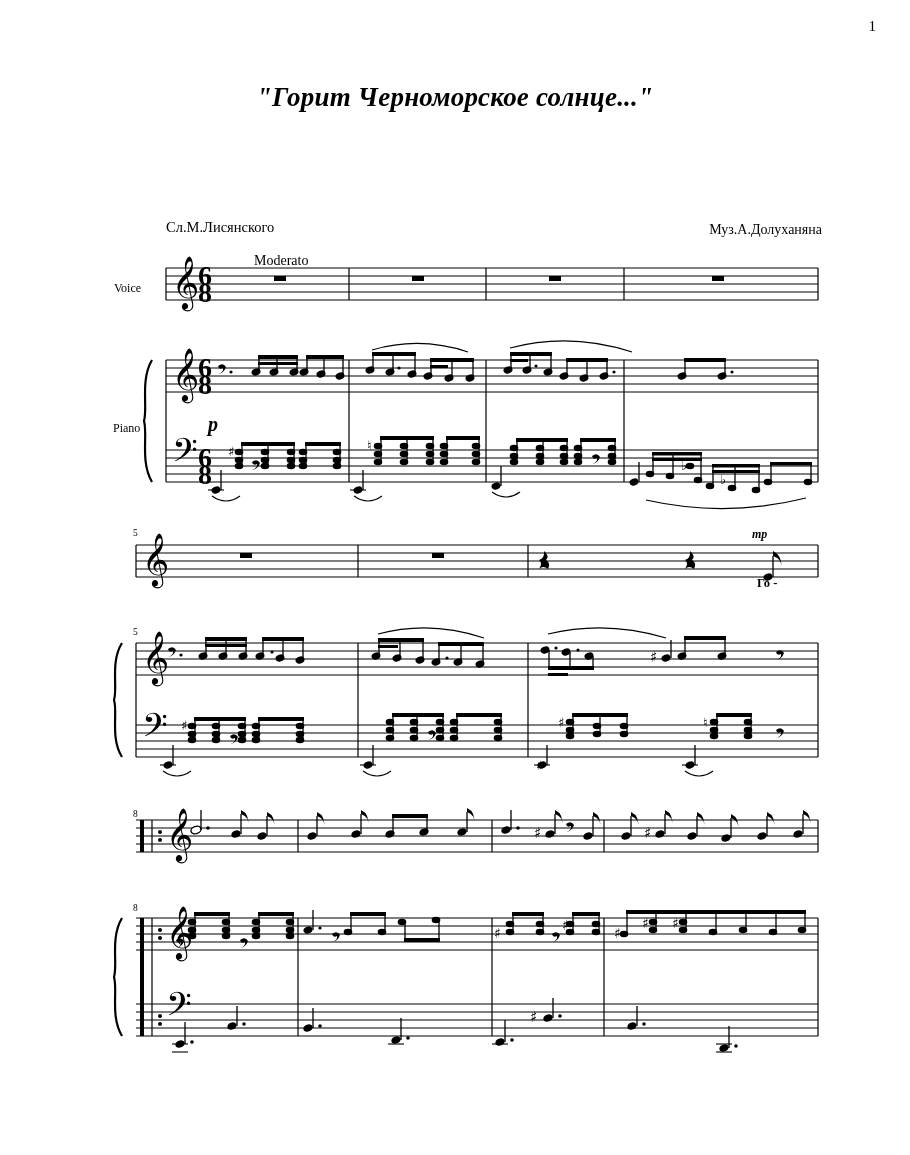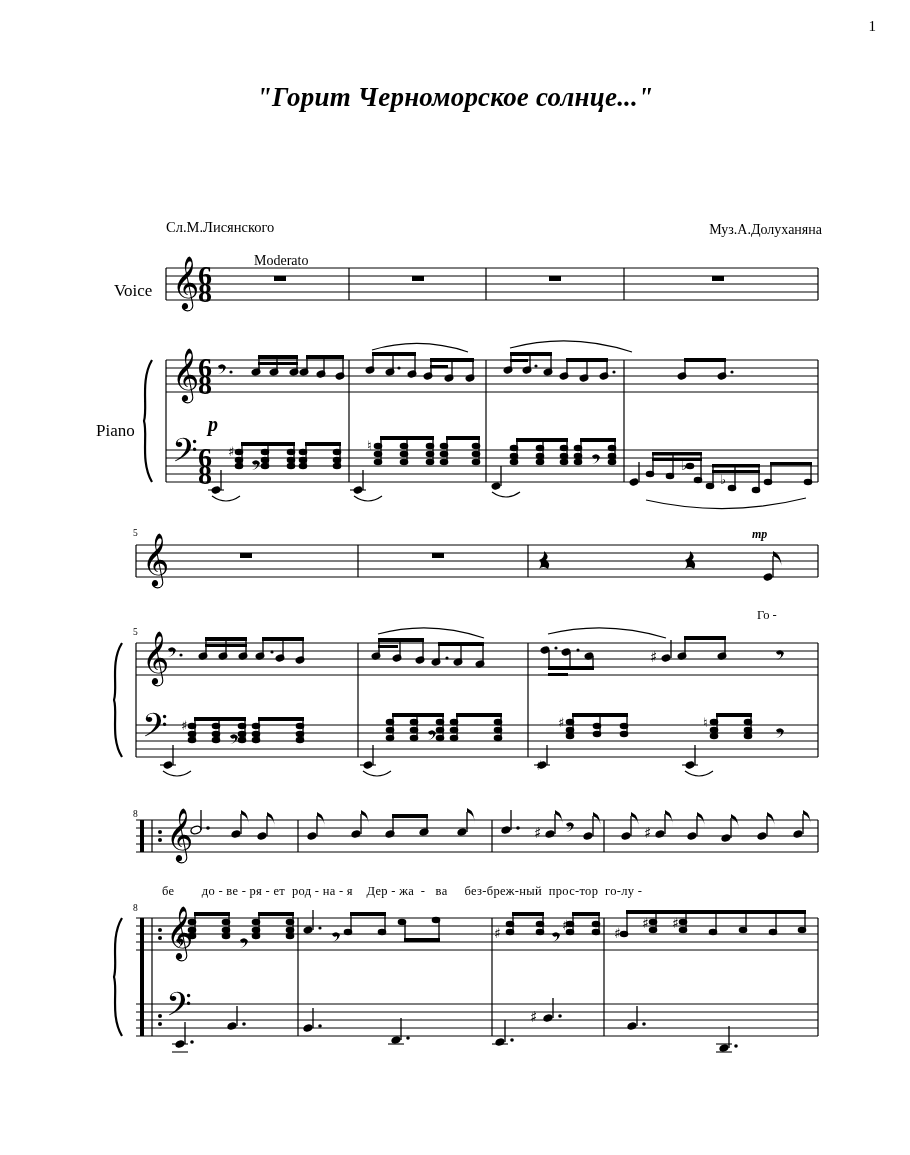--- a/index.html
+++ b/index.html
@@ -53,21 +53,21 @@
   }
   .tempo {
     position: absolute;
     top: 253px;
     left: 210px;
     font-size: 14px;
     margin-left: 44px;
   }
   .part-label {
     position: absolute;
-    font-size: 17px;
+    font-size: 12px;
   }
   .dynamic {
     position: absolute;
     font-style: italic;
     font-weight: bold;
     font-family: "Liberation Serif", serif;
   }
   .sysnum {
     position: absolute;
     font-size: 9.5px;
@@ -109,32 +109,31 @@
   <div class="page-number">1</div>
 
   <div class="title">"Горит Черноморское солнце..."</div>
 
   <div class="credit-left">Сл.М.Лисянского</div>
   <div class="credit-right">Муз.А.Долуханяна</div>
 
   <div class="tempo">Moderato</div>
 
   <div class="part-label" style="top:281px; left:114px;">Voice</div>
-  <div class="part-label" style="top:421px; left:96px;text-align:right;">Piano</div>
+  <div class="part-label" style="top:421px; left:113px;text-align:right;">Piano</div>
 
   <div class="dynamic" style="top:413px; left:208px; font-size:20px;">p</div>
   <div class="dynamic" style="top:527px; left:752px; font-size:12px;">mp</div>
 
   <div class="sysnum" style="top:528px; left:133px;">5</div>
   <div class="sysnum" style="top:627px; left:133px;">5</div>
   <div class="sysnum" style="top:809px; left:133px;">8</div>
   <div class="sysnum" style="top:903px; left:133px;">8</div>
 
-  <div class="lyric" style="top:608px; left:757px;">Го -</div>
-  <div class="lyric" style="top:884px; left:162px; letter-spacing:0.3px;">бе        до - ве - ря - ет  род - на - я    Дер - жа  -   ва     без-бреж-ный  прос-тор  го-лу -</div>
+  <div class="lyric" style="top:576px; left:757px;font-weight:bold;">Го -</div>
 
   <svg class="score" viewBox="0 0 910 1155">
 
     <g>
       <line class="staff-line" x1="166" y1="268" x2="818" y2="268"></line>
       <line class="staff-line" x1="166" y1="276" x2="818" y2="276"></line>
       <line class="staff-line" x1="166" y1="284" x2="818" y2="284"></line>
       <line class="staff-line" x1="166" y1="292" x2="818" y2="292"></line>
       <line class="staff-line" x1="166" y1="300" x2="818" y2="300"></line>
       <line class="barline" x1="166" y1="268" x2="166" y2="300"></line>

